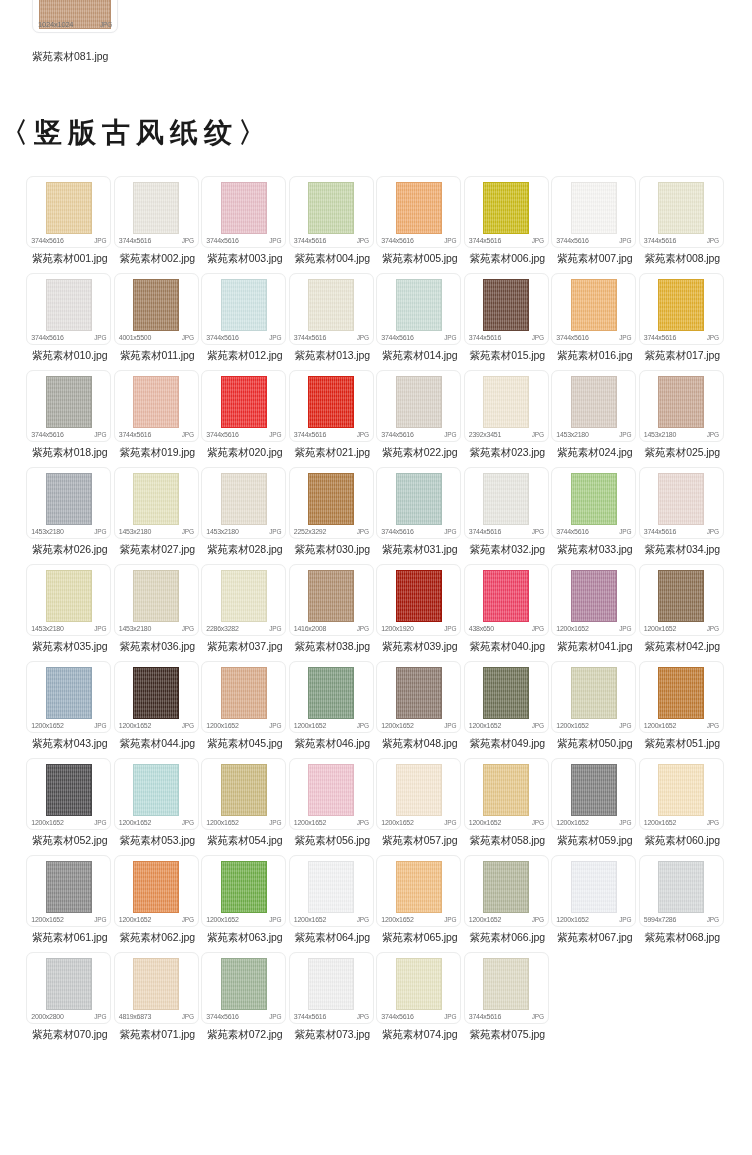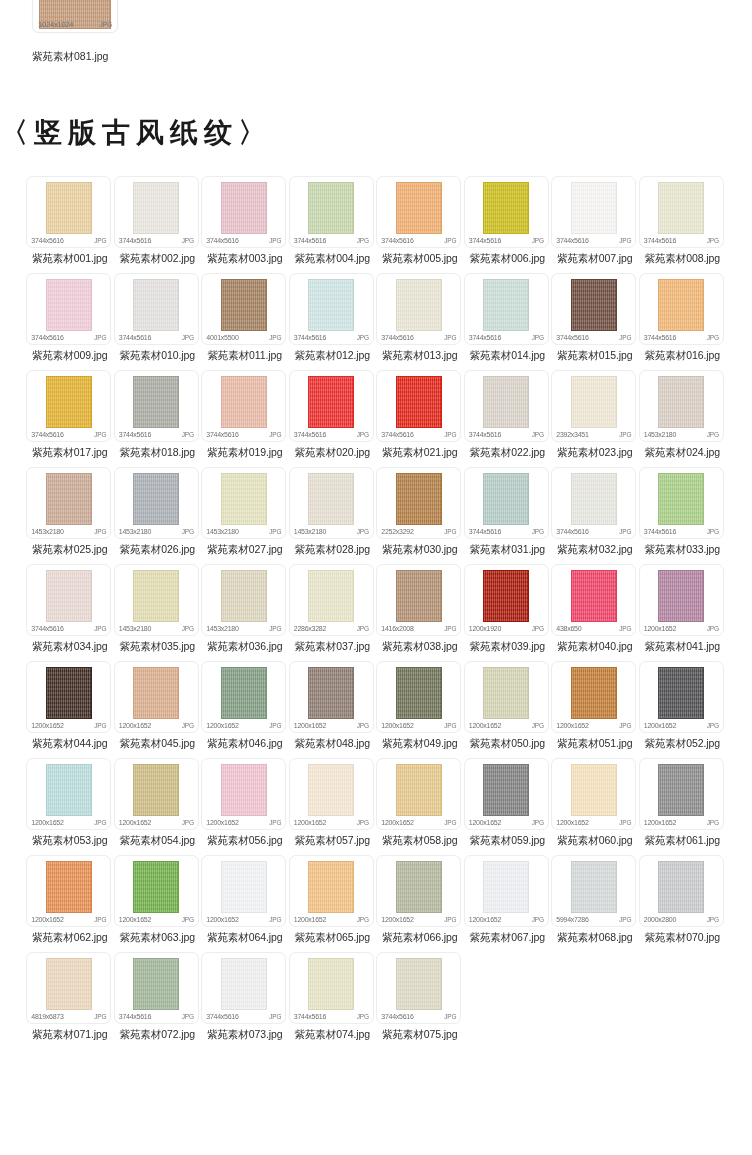--- a/index.html
+++ b/index.html
@@ -234,30 +234,20 @@
           <div class="thumb" style="background: rgb(232, 230, 207);"></div>
           <div class="meta">
             <span>3744x5616</span>
             <span class="fmt">JPG</span>
           </div>
         </div>
         <div class="fname">紫苑素材008.jpg</div>
       </div>
       <div class="cell">
         <div class="card">
-          <div class="thumb" style="background: rgb(240, 204, 215);"></div>
-          <div class="meta">
-            <span>3744x5616</span>
-            <span class="fmt">JPG</span>
-          </div>
-        </div>
-        <div class="fname">紫苑素材009.jpg</div>
-      </div>
-      <div class="cell">
-        <div class="card">
           <div class="thumb" style="background: rgb(227, 224, 222);"></div>
           <div class="meta">
             <span>3744x5616</span>
             <span class="fmt">JPG</span>
           </div>
         </div>
         <div class="fname">紫苑素材010.jpg</div>
       </div>
       <div class="cell">
         <div class="card">
@@ -551,20 +541,40 @@
       </div>
       <div class="cell">
         <div class="card">
           <div class="thumb" style="background: rgb(176, 129, 158);"></div>
           <div class="meta">
             <span>1200x1652</span>
             <span class="fmt">JPG</span>
           </div>
         </div>
         <div class="fname">紫苑素材041.jpg</div>
+      </div>
+      <div class="cell">
+        <div class="card">
+          <div class="thumb" style="background: rgb(139, 111, 82);"></div>
+          <div class="meta">
+            <span>1200x1652</span>
+            <span class="fmt">JPG</span>
+          </div>
+        </div>
+        <div class="fname">紫苑素材042.jpg</div>
+      </div>
+      <div class="cell">
+        <div class="card">
+          <div class="thumb" style="background: rgb(154, 175, 192);"></div>
+          <div class="meta">
+            <span>1200x1652</span>
+            <span class="fmt">JPG</span>
+          </div>
+        </div>
+        <div class="fname">紫苑素材043.jpg</div>
       </div>
       <div class="cell">
         <div class="card">
           <div class="thumb" style="background: rgb(62, 42, 34);"></div>
           <div class="meta">
             <span>1200x1652</span>
             <span class="fmt">JPG</span>
           </div>
         </div>
         <div class="fname">紫苑素材044.jpg</div>

